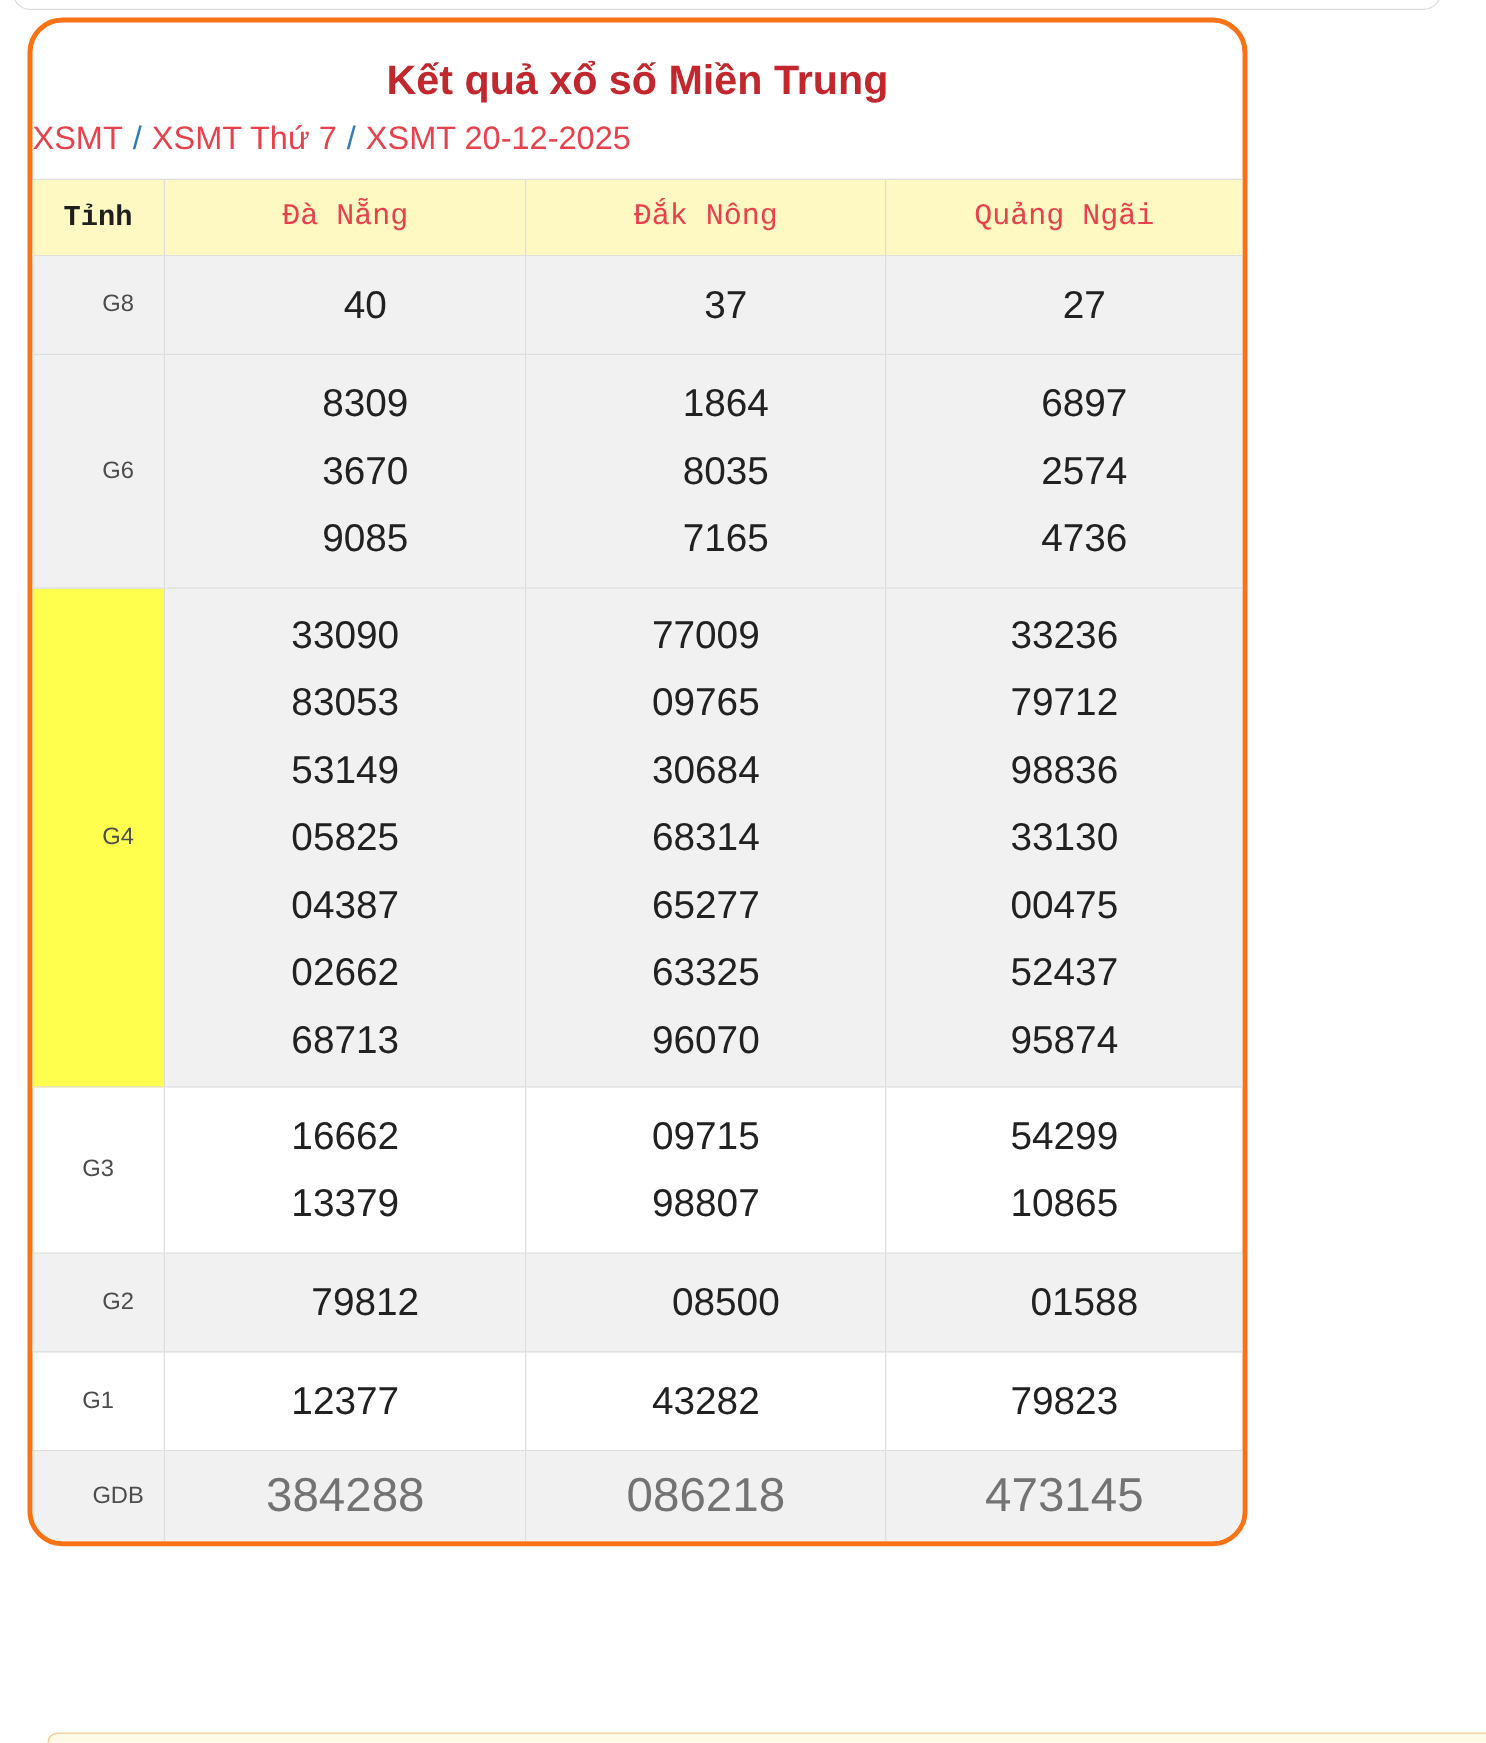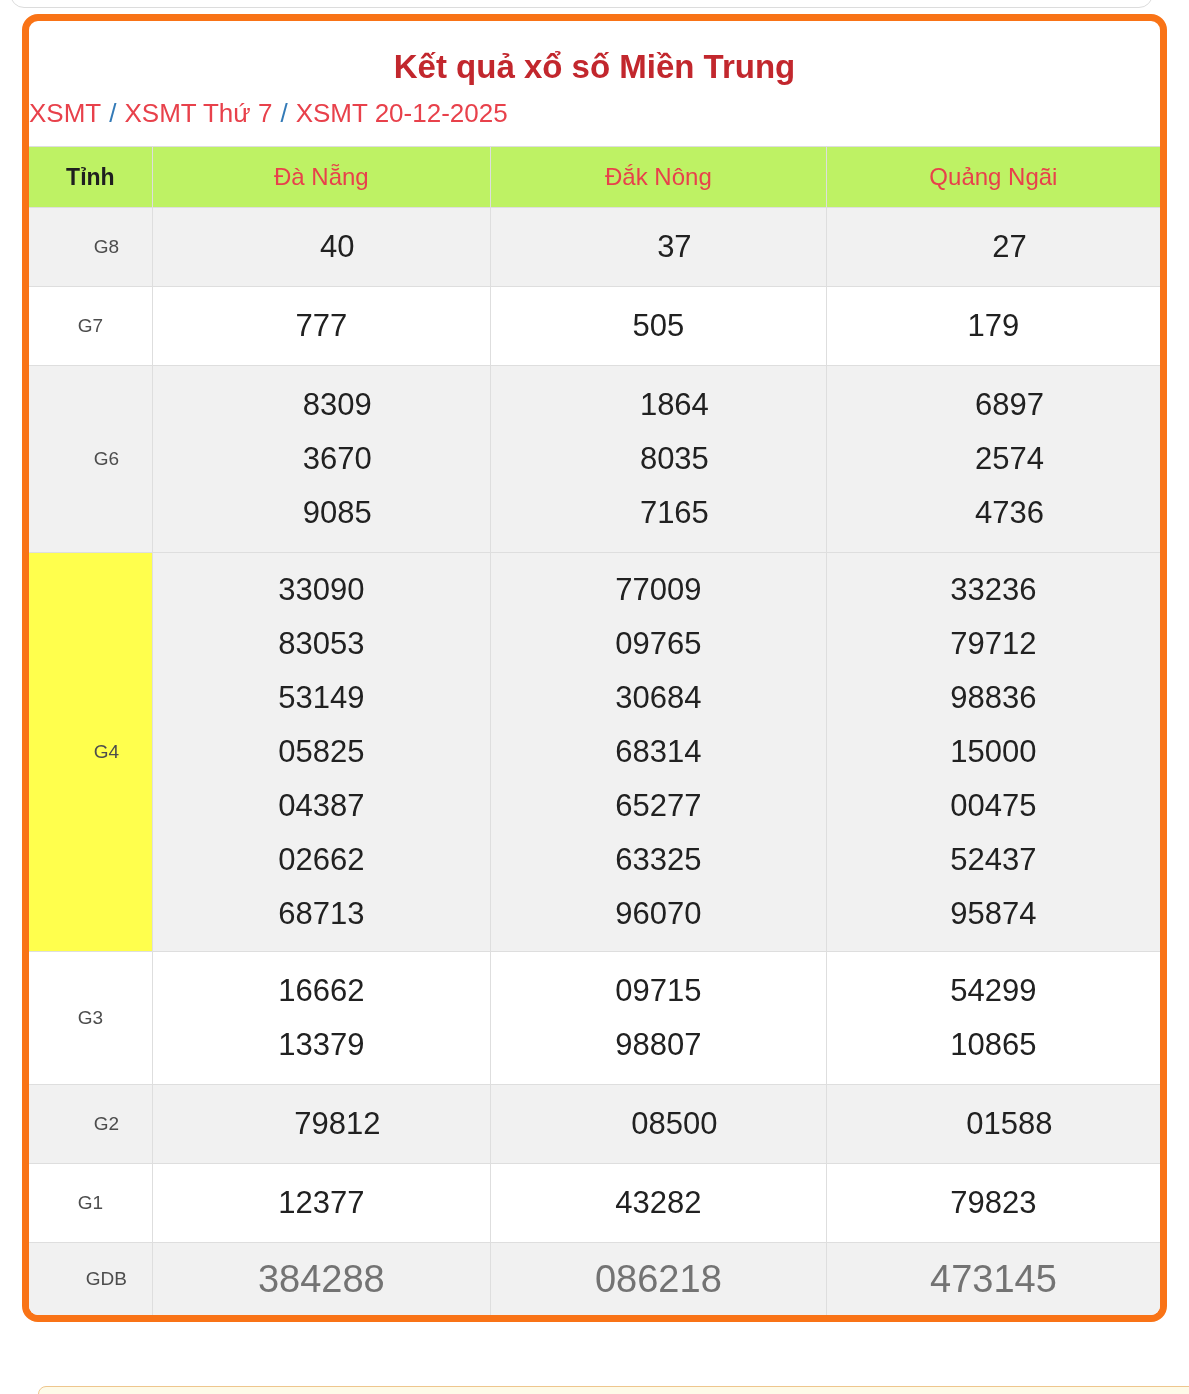--- a/index.html
+++ b/index.html
@@ -21,23 +21,23 @@
     height: 38px;
     border: 1px solid #dcdcdc;
     border-radius: 14px;
     background: #ffffff;
     box-sizing: border-box;
   }
   .panel {
     position: absolute;
     top: 14px;
     left: 22px;
-    width: 1145px;
-    border: 7px solid #f97316;
-    border-radius: 16px;
+    width: 976px;
+    border: 4px solid #f97316;
+    border-radius: 28px;
     background: #ffffff;
     box-sizing: border-box;
     overflow: hidden;
   }
   .title {
     margin: 26px 0 0 0;
     text-align: center;
     font-size: 33px;
     line-height: 40px;
     font-weight: bold;
@@ -72,26 +72,27 @@
   th, td {
     border-top: 1px solid #dedede;
     border-left: 1px solid #dedede;
     text-align: center;
     vertical-align: middle;
     padding: 0;
   }
   th:first-child, td:first-child { border-left: none; }
 
   thead th {
-    background: #bef264;
+    background: #fef9c3;
     font-size: 24px;
     line-height: 30px;
     padding: 15px 12px;
     font-weight: 400;
     color: #e8414b;
+    font-family: Liberation Mono, monospace;
   }
   thead th.corner {
     color: #1f1f1f;
     font-weight: 600;
     font-size: 23px;
   }
   tr.stripe td { background: #f1f1f1; padding-left: 32px; }
 
   td.label {
     font-size: 19px;
@@ -163,32 +164,20 @@
             <div class="num">40</div>
           </td>
         <td class="vals">
             <div class="num">37</div>
           </td>
         <td class="vals">
             <div class="num">27</div>
           </td>
       </tr>
 
-      <tr class="row-g7">
-        <td class="label">G7</td>
-        <td class="vals">
-            <div class="num">777</div>
-          </td>
-        <td class="vals">
-            <div class="num">505</div>
-          </td>
-        <td class="vals">
-            <div class="num">179</div>
-          </td>
-      </tr>
 
       <tr class="stripe row-g6">
         <td class="label">G6</td>
         <td class="vals">
           <div class="num">8309</div>
           <div class="num">3670</div>
           <div class="num">9085</div>
         </td>
         <td class="vals">
           <div class="num">1864</div>
@@ -220,21 +209,21 @@
           <div class="num">30684</div>
           <div class="num">68314</div>
           <div class="num">65277</div>
           <div class="num">63325</div>
           <div class="num">96070</div>
         </td>
         <td class="vals">
           <div class="num">33236</div>
           <div class="num">79712</div>
           <div class="num">98836</div>
-          <div class="num">15000</div>
+          <div class="num">33130</div>
           <div class="num">00475</div>
           <div class="num">52437</div>
           <div class="num">95874</div>
         </td>
       </tr>
 
       <tr class="row-g3">
         <td class="label">G3</td>
         <td class="vals">
           <div class="num">16662</div>

